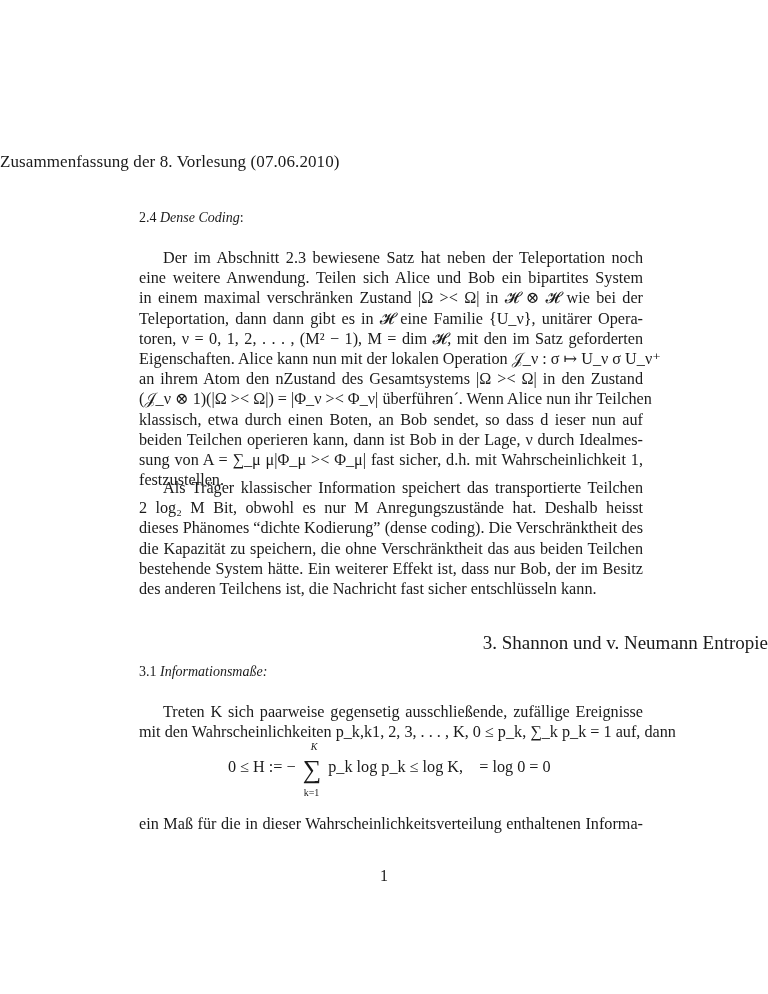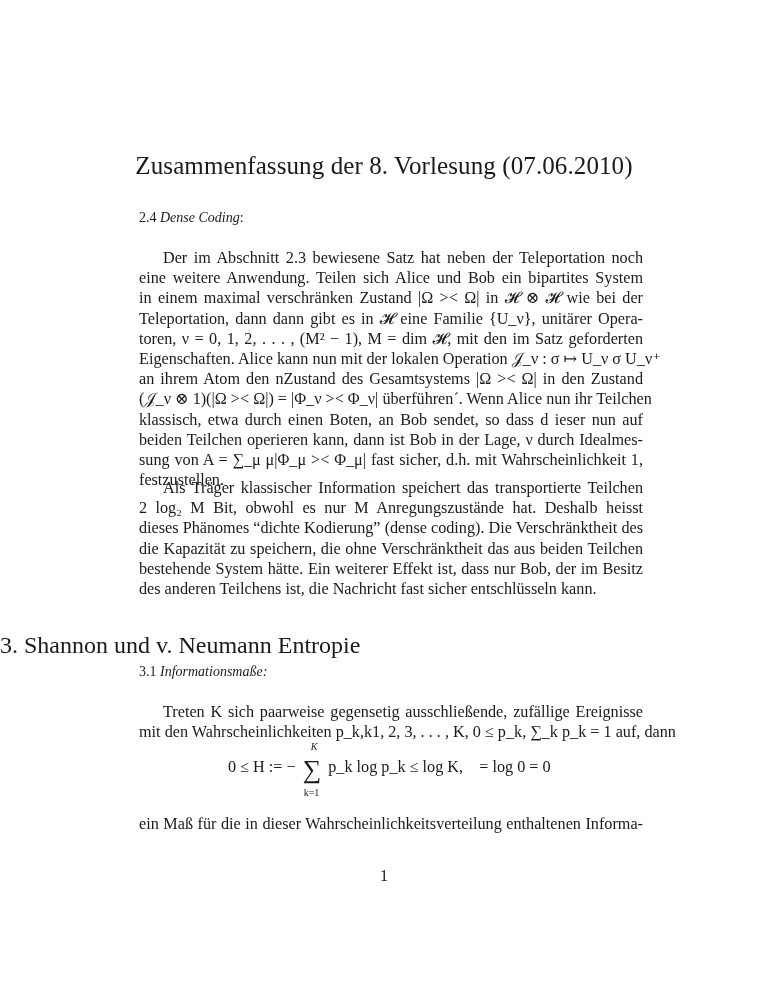--- a/index.html
+++ b/index.html
@@ -1,28 +1,28 @@
 <!DOCTYPE html>
 <html><head>
   <meta charset="utf-8">
   <style>
     html, body { margin: 0; padding: 0; background: #ffffff; }
     body { width: 768px; height: 994px; position: relative; overflow: hidden;
            font-family: "Liberation Serif", "DejaVu Serif", serif; color: #1a1a1a; }
     .page { position: absolute; left: 0; top: 0; width: 768px; height: 994px; }
-    .title { position: absolute; top: 152px; left: 0; width: 768px; text-align: center;
-             font-size: 25px; letter-spacing: 0.1px; }
+    .title { position: absolute; top: 152px; left: 0; width: 768px; text-align: left;
+             font-size: 17px; letter-spacing: 0.1px; }
     .subsec { position: absolute; left: 139px; font-size: 14px; }
     .subsec i { font-style: italic; }
     .para { position: absolute; left: 139px; width: 504px; font-size: 16.2px; line-height: 20.2px;
             text-align: justify; }
     .para .ln { display: block; white-space: nowrap; text-align: justify; text-align-last: justify; }
     .para .ln.last { text-align-last: left; }
     .para .ln.indent { text-indent: 24px; }
-    .sechead { position: absolute; top: 632px; left: 0; width: 768px; text-align: left; font-size: 24px; }
+    .sechead { position: absolute; top: 632px; left: 0; width: 768px; text-align: right; font-size: 19px; }
     .formula { position: absolute; top: 755px; left: 228px; font-size: 16.2px; white-space: nowrap; }
     .formula .sum { display: inline-block; position: relative; font-size: 26px; vertical-align: -6px; margin: 0 3px; }
     .formula .sup { position: absolute; top: -14px; left: 8px; font-size: 10px; font-style: italic; }
     .formula .sub { position: absolute; top: 32px; left: 1px; font-size: 10px; white-space: nowrap; }
     .pagenum { position: absolute; top: 867px; left: 0; width: 768px; text-align: center; font-size: 16px; }
     i { font-style: italic; }
   </style>
 </head>
 <body>
 

